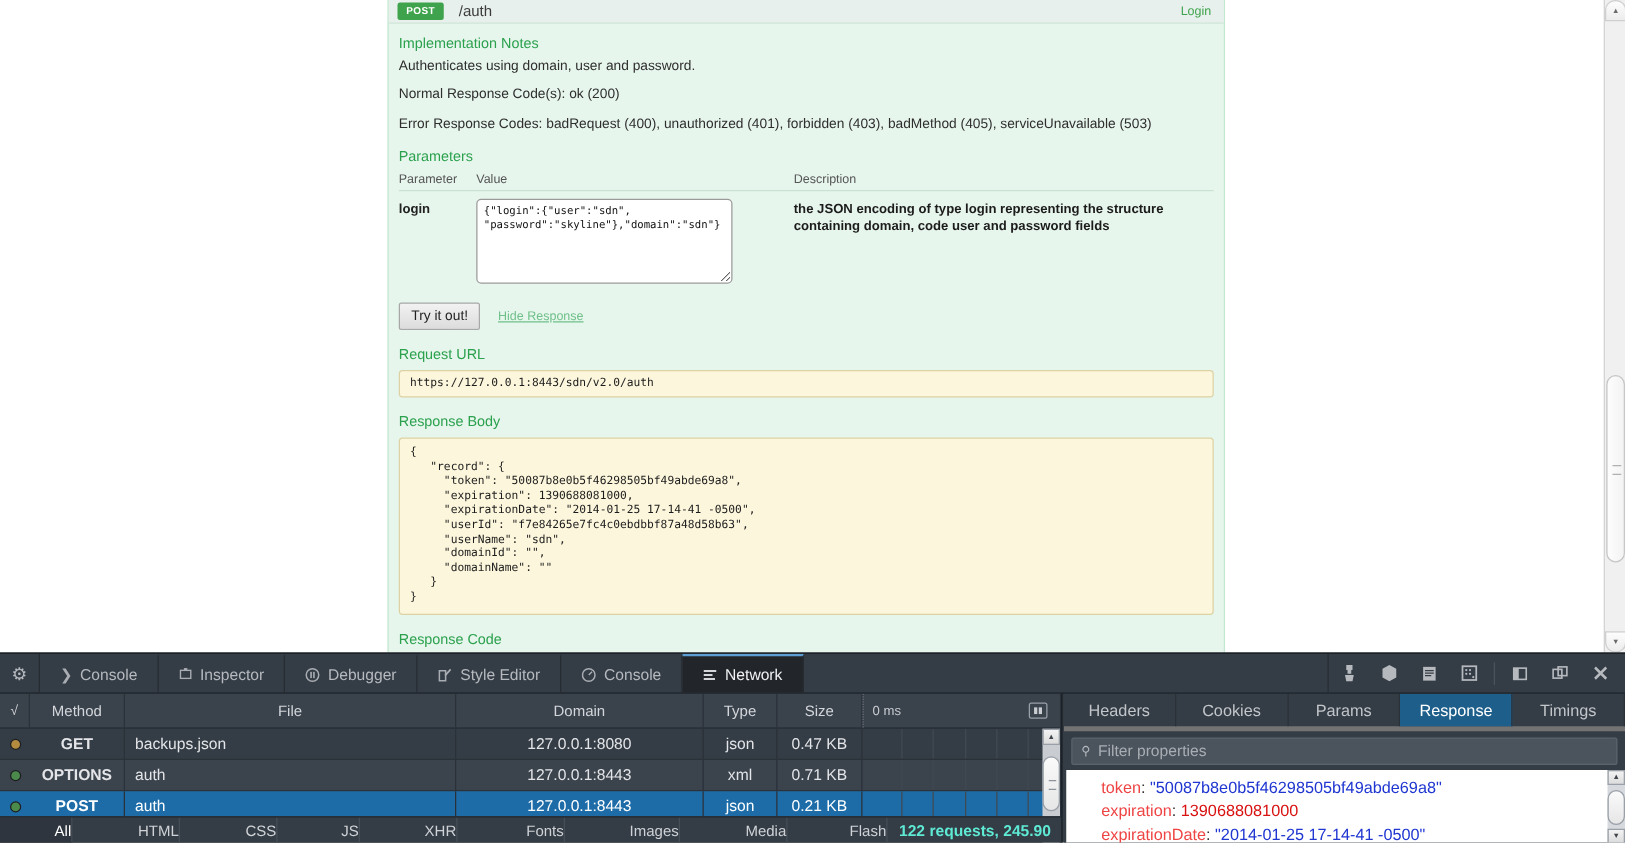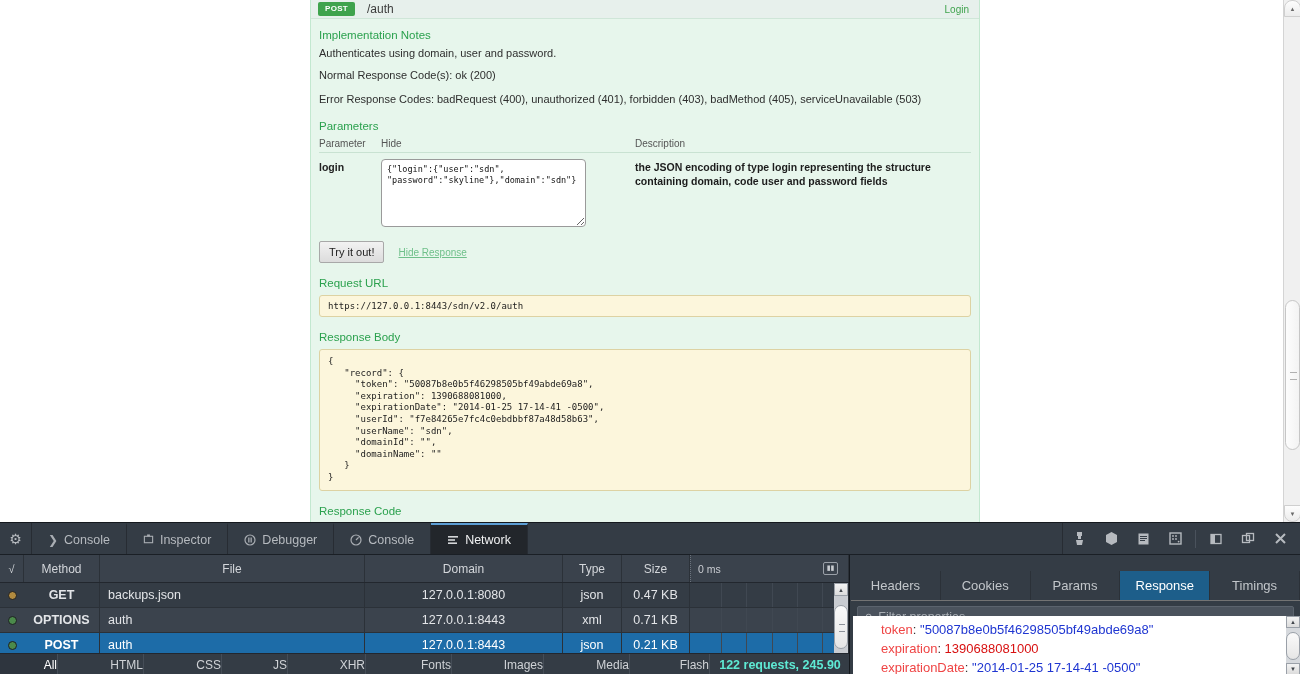--- a/index.html
+++ b/index.html
@@ -406,22 +406,21 @@
     position: absolute;
     left: 851px; top: 32px;
     width: 449px; height: 120px;
     background: #343c45;
     overflow: hidden;
   }
   #det-tabs {
     display: flex;
     height: 30px;
     background: #343c45;
-    border-bottom: 1px solid #737373;
-    margin-top: 16px;
+    border-bottom: 4px solid #737373;
   }
   .det-tab {
     flex: 1;
     display: flex; align-items: center; justify-content: center;
     color: #c2c6ca;
     font-size: 13px;
     border-right: 1px solid #2b3138;
     cursor: pointer;
   }
   .det-tab.selected { background: #1d5e8a; color: #ffffff; }
@@ -495,21 +494,21 @@
       <h4 class="section-h notes-h">Implementation Notes</h4>
       <p class="note-line tight">Authenticates using domain, user and password.</p>
       <p class="note-line">Normal Response Code(s): ok (200)</p>
       <p class="note-line">Error Response Codes: badRequest (400), unauthorized (401), forbidden (403), badMethod (405), serviceUnavailable (503)</p>
 
       <div class="params-wrap">
         <h4 class="section-h">Parameters</h4>
 
         <div class="params-head">
           <span class="col-param">Parameter</span>
-          <span class="col-value">Hide</span>
+          <span class="col-value">Value</span>
           <span class="col-desc">Description</span>
         </div>
 
         <div class="params-row">
           <div class="param-name">login</div>
           <div class="param-value">
             <textarea class="param-input" spellcheck="false" style="">{"login":{"user":"sdn",
 "password":"skyline"},"domain":"sdn"}</textarea>
           </div>
           <div class="param-desc">the JSON encoding of type login representing the structure containing domain, code user and password fields</div>
@@ -581,20 +580,29 @@
             <circle cx="6" cy="6" r="5" fill="none" stroke="#b6babf" stroke-width="1.2"></circle>
             <rect x="4.2" y="3.5" width="1.3" height="5" fill="#b6babf"></rect>
             <rect x="6.5" y="3.5" width="1.3" height="5" fill="#b6babf"></rect>
           </svg>
       </span>
       <span>Debugger</span>
     </div>
     <div class="dt-tab">
       <span class="ticon">
         <svg width="12" height="12" viewBox="0 0 12 12">
+            <path d="M1.5 2.5h5v8h-5z" fill="none" stroke="#b6babf" stroke-width="1.2"></path>
+            <path d="M6 6.5 L10.5 1.5" stroke="#b6babf" stroke-width="1.4" fill="none"></path>
+          </svg>
+      </span>
+      <span>Style Editor</span>
+    </div>
+    <div class="dt-tab">
+      <span class="ticon">
+        <svg width="12" height="12" viewBox="0 0 12 12">
             <circle cx="6" cy="6" r="5" fill="none" stroke="#b6babf" stroke-width="1.2"></circle>
             <path d="M6 6 L8.6 3.4" stroke="#b6babf" stroke-width="1.2"></path>
           </svg>
       </span>
       <span>Console</span>
     </div>
     <div class="dt-tab selected">
       <span class="ticon">
         <svg width="12" height="12" viewBox="0 0 12 12">
             <rect x="1" y="2" width="10" height="1.6" fill="#e8eaec"></rect>

